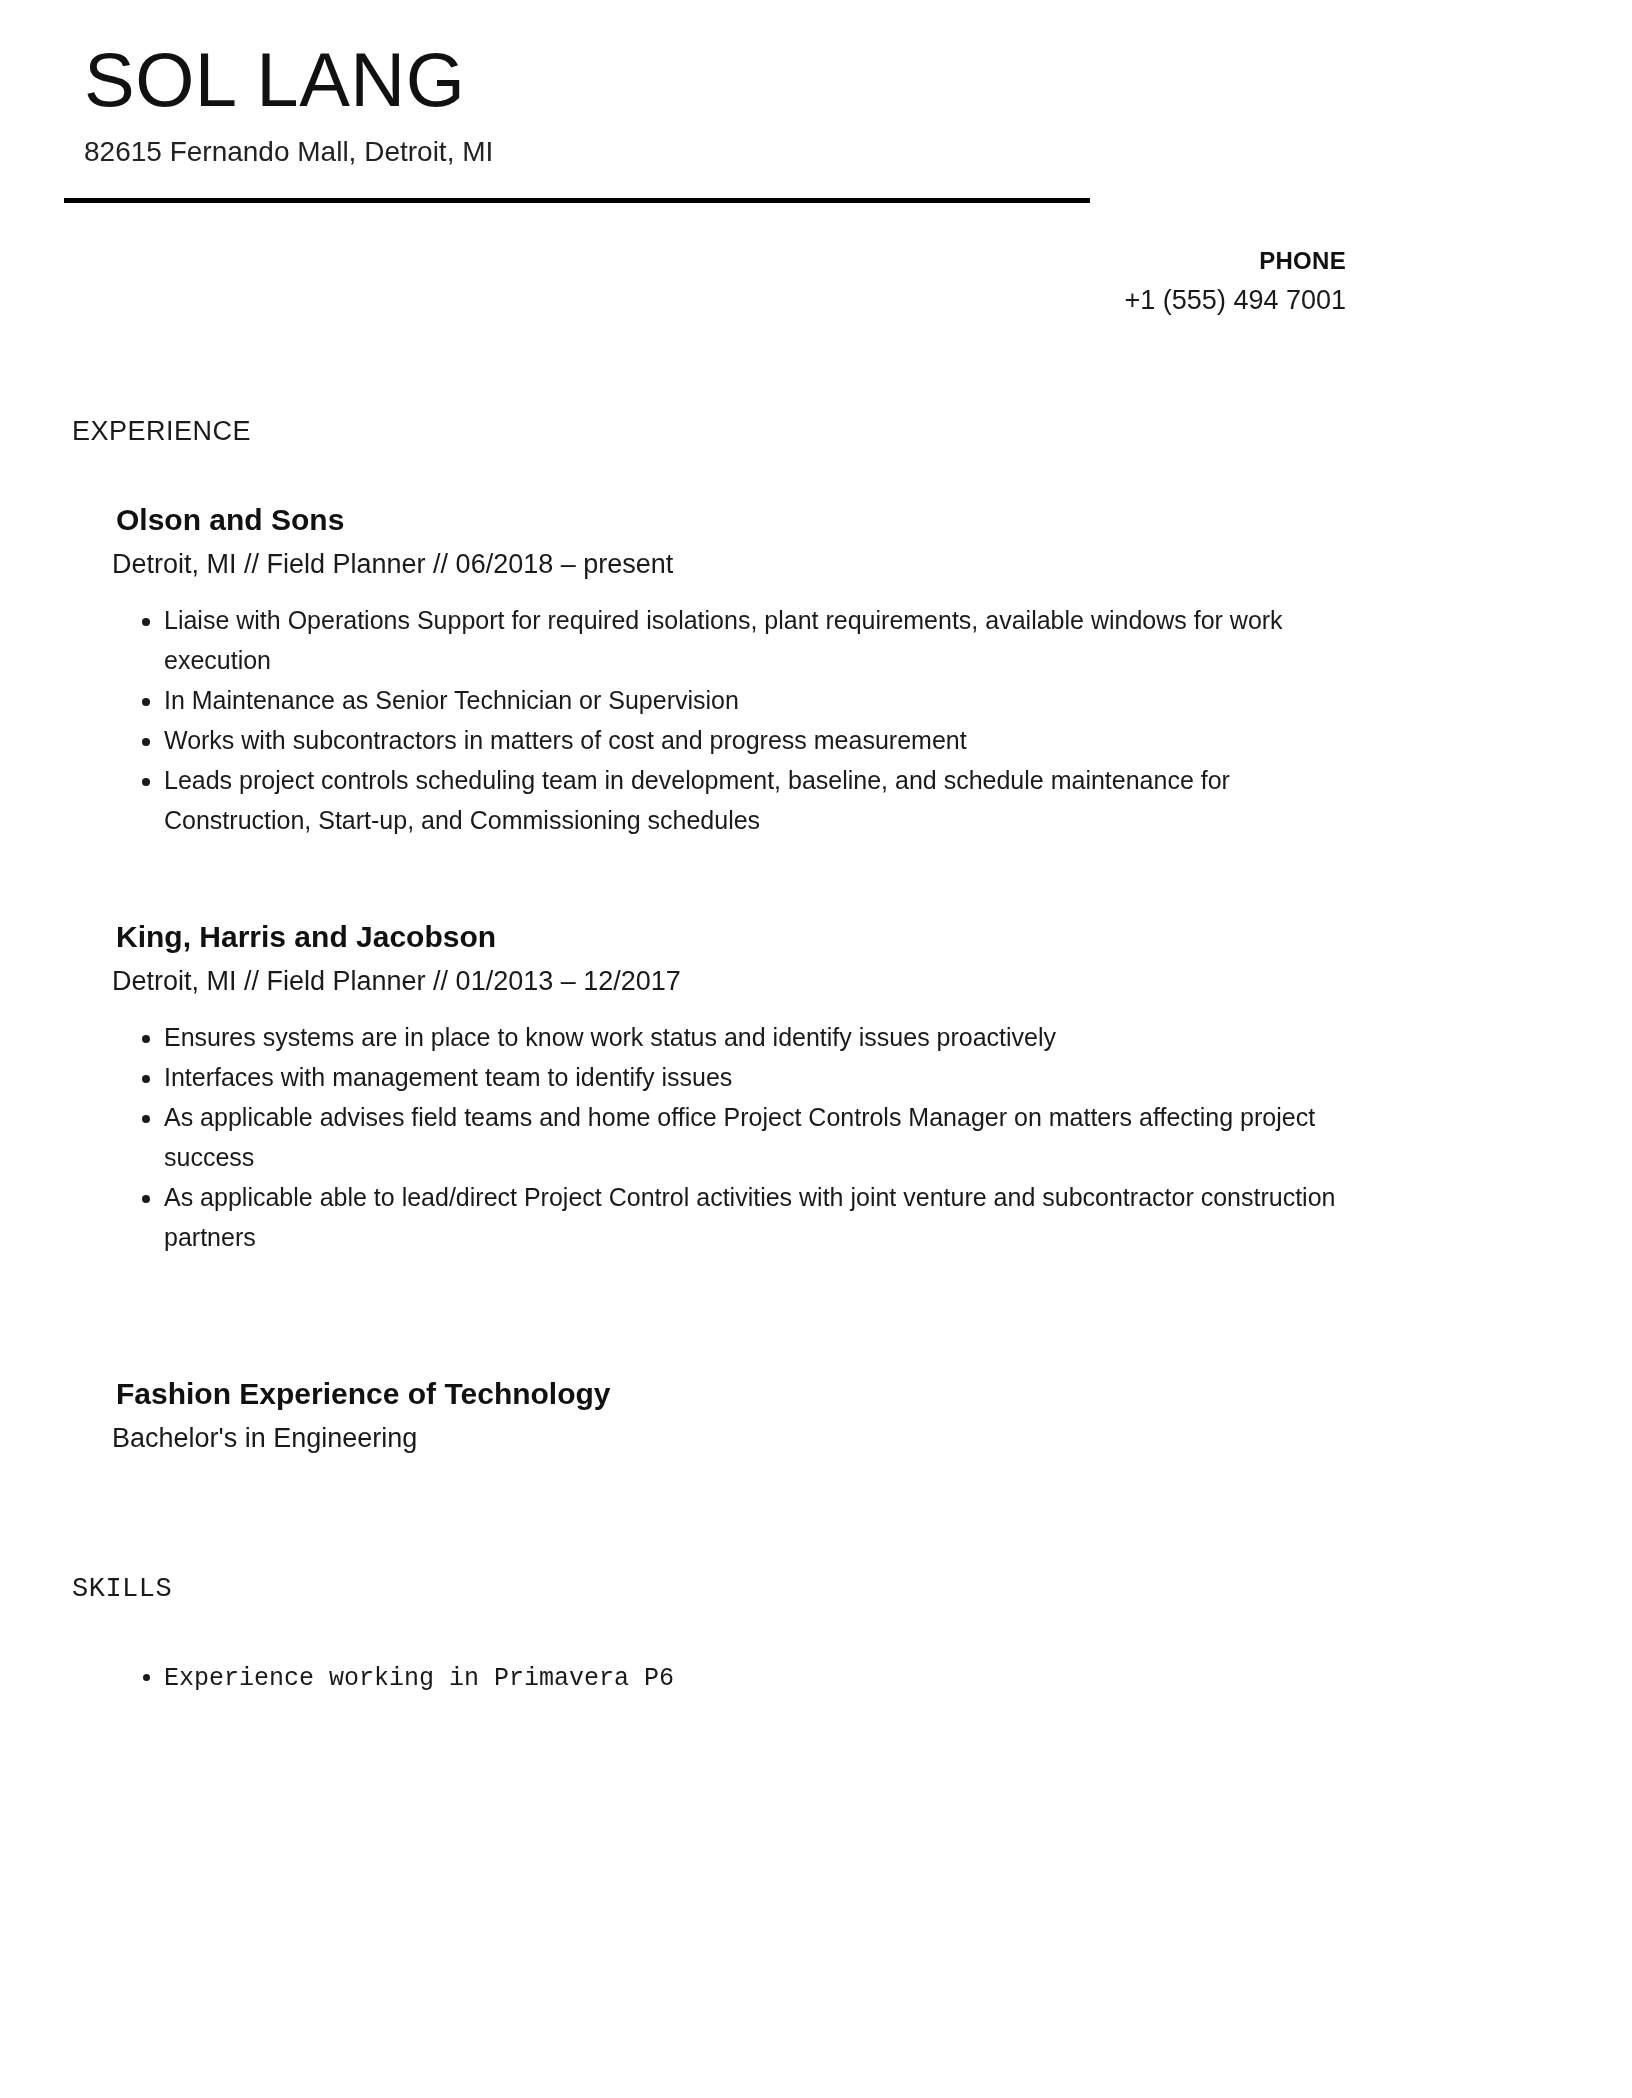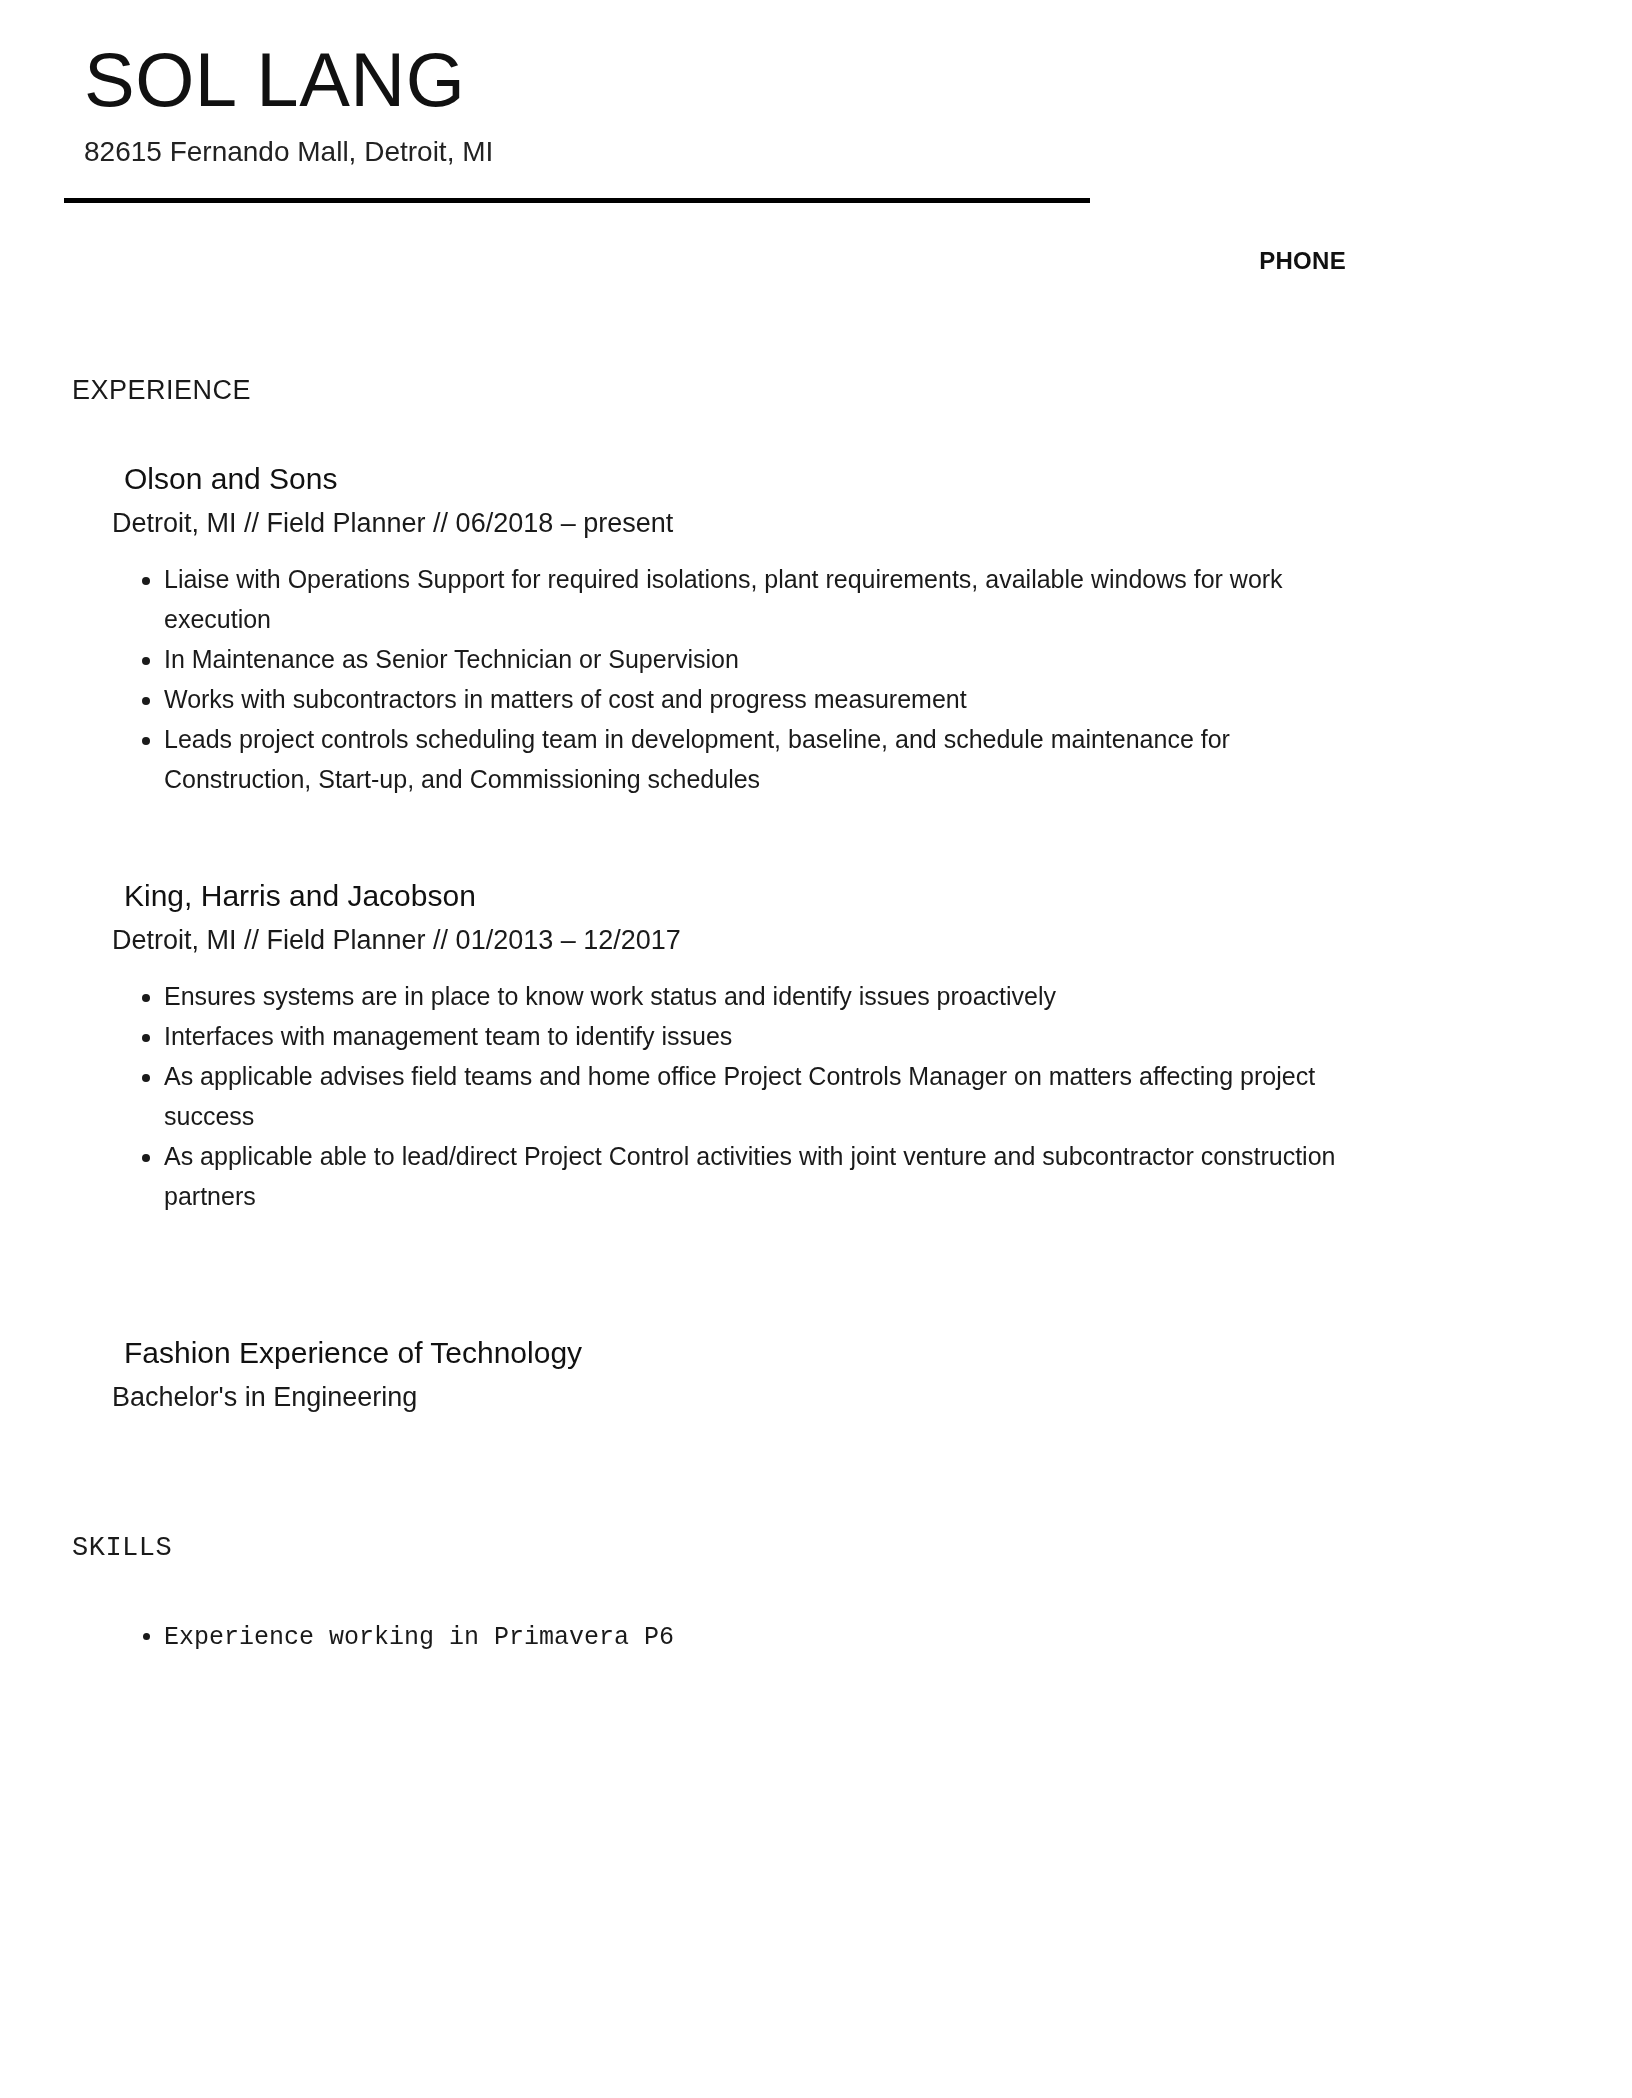--- a/index.html
+++ b/index.html
@@ -70,22 +70,22 @@
   .section-skills     { margin-top: 120px; font-family: Liberation Mono, monospace; }
   .entry {
     padding-left: 48px;
     margin-top: 56px;
   }
   .entry + .entry {
     margin-top: 80px;
   }
   .company, .school {
     font-size: 30px;
-    font-weight: 400;
-    margin: 12px;
+    font-weight: 700;
+    margin: 4px;
     color: #111111;
   }
   .meta, .degree {
     font-size: 27px;
     margin-top: 12px;
     color: #1a1a1a;
   }
   .bullets {
     margin: 20px 0 0 0;
     padding-left: 52px;
@@ -114,20 +114,21 @@
 
   <header class="header">
     <h1 class="name">SOL LANG</h1>
     <div class="address">82615 Fernando Mall, Detroit, MI</div>
   </header>
 
   <hr class="divider">
 
   <div class="contact">
     <div class="contact-label">PHONE</div>
+    <div class="contact-value">+1 (555) 494 7001</div>
   </div>
 
   <section class="section-experience">
     <h2 class="section-heading">EXPERIENCE</h2>
     <div id="experience-list">
   <div class="entry">
     <h3 class="company">Olson and Sons</h3>
     <div class="meta">Detroit, MI // Field Planner // 06/2018 – present</div>
     <ul class="bullets">
             <li>Liaise with Operations Support for required isolations, plant requirements, available windows for work execution</li>

